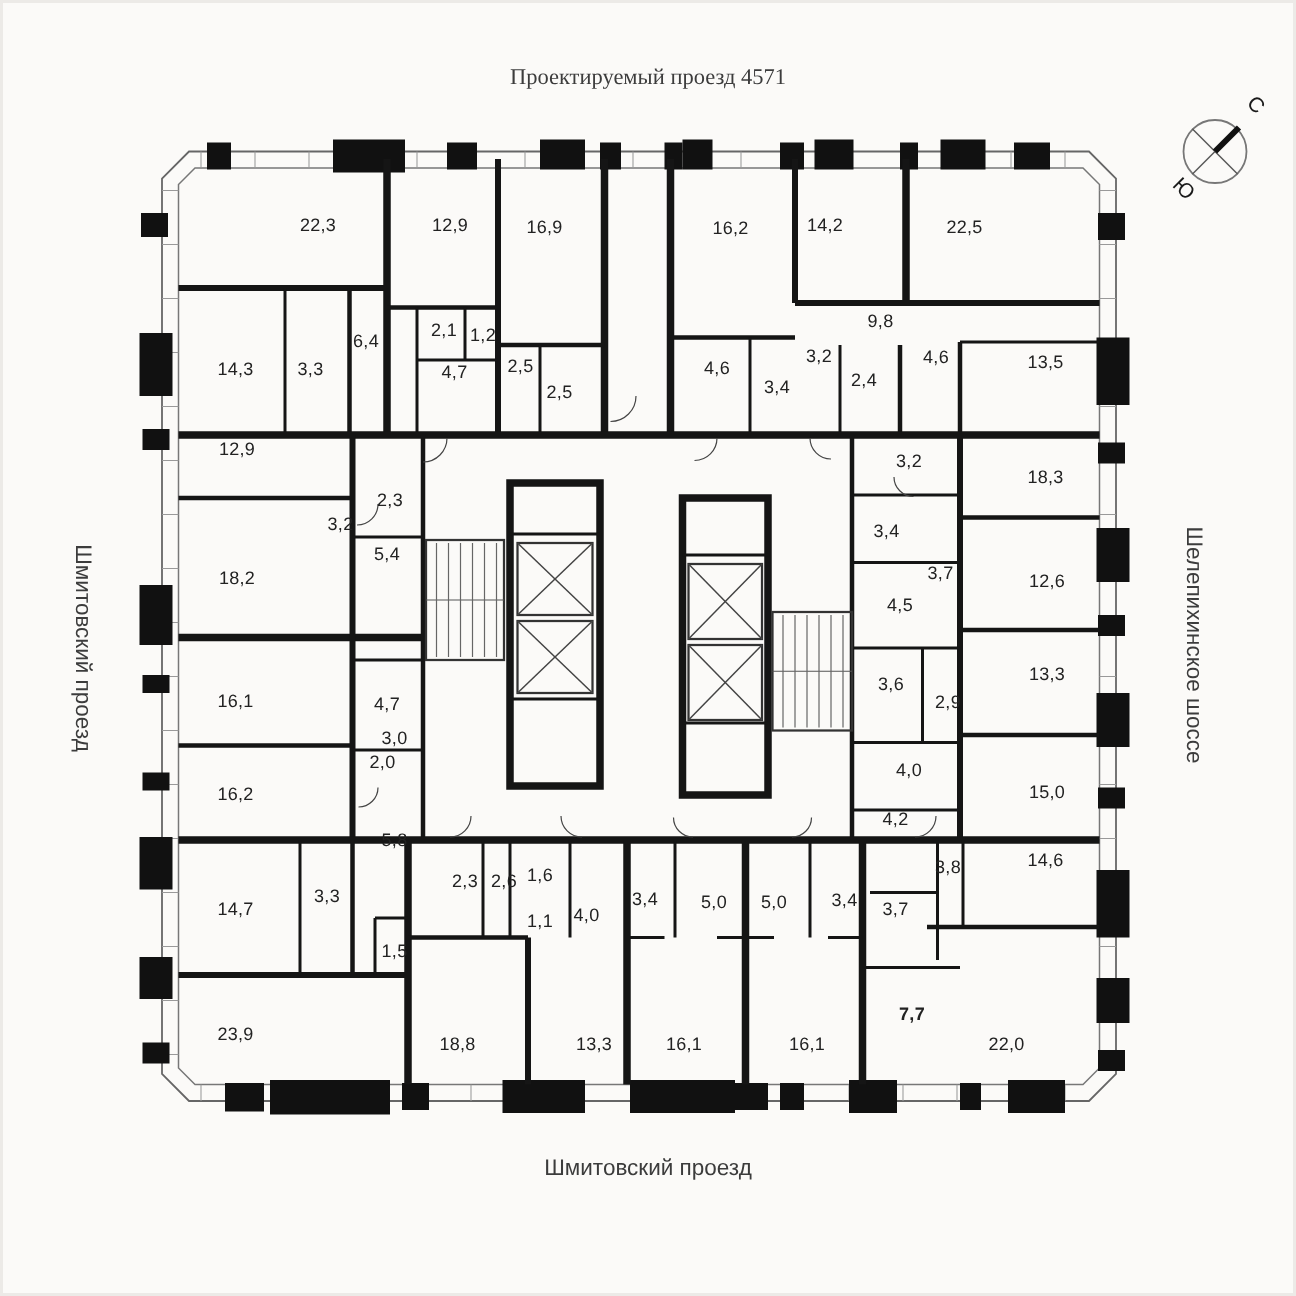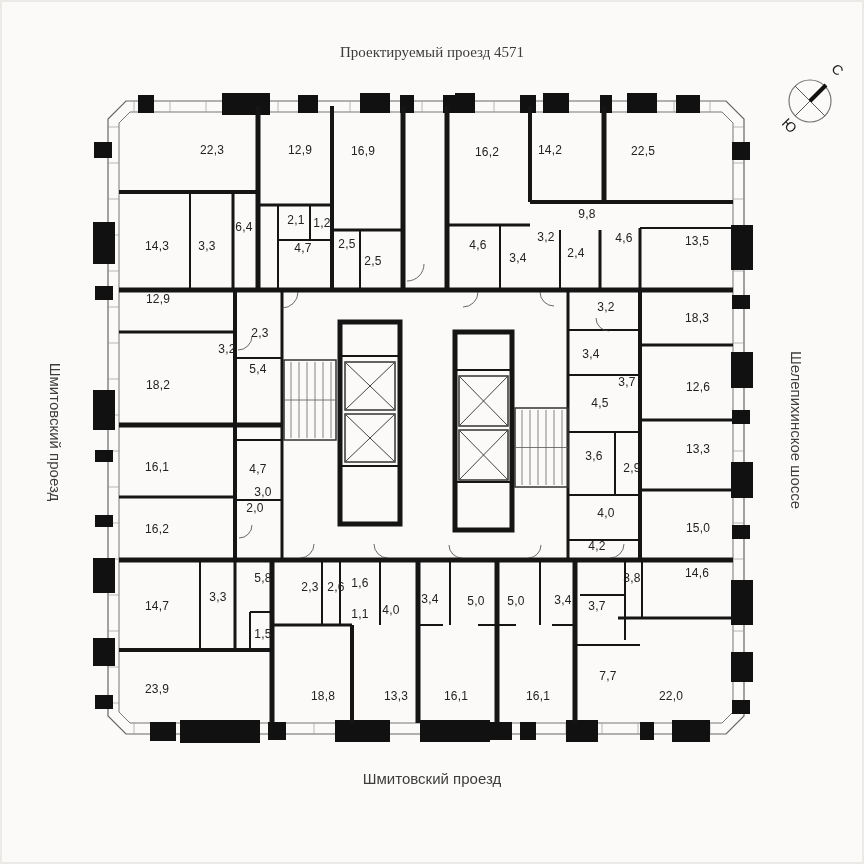--- a/index.html
+++ b/index.html
@@ -317,36 +317,36 @@
       <div class="room-label" style="left: 229px; top: 492px; margin-left: 34px;">3,0</div>
       <div class="room-label" style="left: 255px; top: 508px;">2,0</div>
       <div class="room-label" style="left: 594px; top: 456px;">3,6</div>
       <div class="room-label" style="left: 632px; top: 468px;">2,9</div>
       <div class="room-label" style="left: 698px; top: 449px;">13,3</div>
       <div class="room-label" style="left: 157px; top: 529px;">16,2</div>
       <div class="room-label" style="left: 606px; top: 513px;">4,0</div>
       <div class="room-label" style="left: 698px; top: 528px;">15,0</div>
       <div class="room-label" style="left: 597px; top: 546px;">4,2</div>
       <div class="room-label" style="left: 697px; top: 573px;">14,6</div>
-      <div class="room-label" style="left: 246px; top: 578px; padding-left: 34px;">5,8</div>
+      <div class="room-label" style="left: 246px; top: 560px; padding-left: 34px;">5,8</div>
       <div class="room-label" style="left: 310px; top: 587px;">2,3</div>
       <div class="room-label" style="left: 336px; top: 587px;">2,6</div>
       <div class="room-label" style="left: 360px; top: 583px;">1,6</div>
       <div class="room-label" style="left: 632px; top: 578px;">3,8</div>
       <div class="room-label" style="left: 157px; top: 606px;">14,7</div>
       <div class="room-label" style="left: 218px; top: 597px;">3,3</div>
       <div class="room-label" style="left: 360px; top: 614px;">1,1</div>
       <div class="room-label" style="left: 391px; top: 610px;">4,0</div>
       <div class="room-label" style="left: 430px; top: 599px;">3,4</div>
       <div class="room-label" style="left: 476px; top: 601px;">5,0</div>
       <div class="room-label" style="left: 516px; top: 601px;">5,0</div>
       <div class="room-label" style="left: 563px; top: 600px;">3,4</div>
       <div class="room-label" style="left: 597px; top: 606px;">3,7</div>
       <div class="room-label" style="left: 263px; top: 634px;">1,5</div>
-      <div class="room-label" style="left: 608px; top: 676px;">7,7</div>
+      <div class="room-label" style="left: 608px; top: 676px; font-weight: bold;">7,7</div>
       <div class="room-label" style="left: 157px; top: 689px;">23,9</div>
-      <div class="room-label" style="left: 323px; top: 696px; text-align: right;">18,8</div>
+      <div class="room-label" style="left: 305px; top: 696px; text-align: right;">18,8</div>
       <div class="room-label" style="left: 396px; top: 696px;">13,3</div>
       <div class="room-label" style="left: 456px; top: 696px;">16,1</div>
       <div class="room-label" style="left: 538px; top: 696px;">16,1</div>
       <div class="room-label" style="left: 671px; top: 696px;">22,0</div>
     </div>
 </div>
 
 </body></html>

